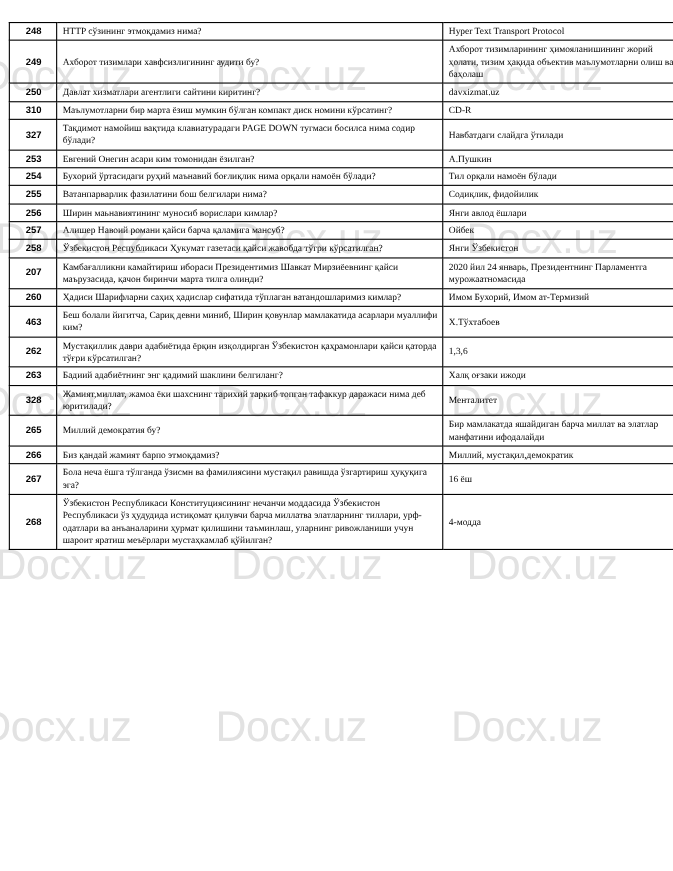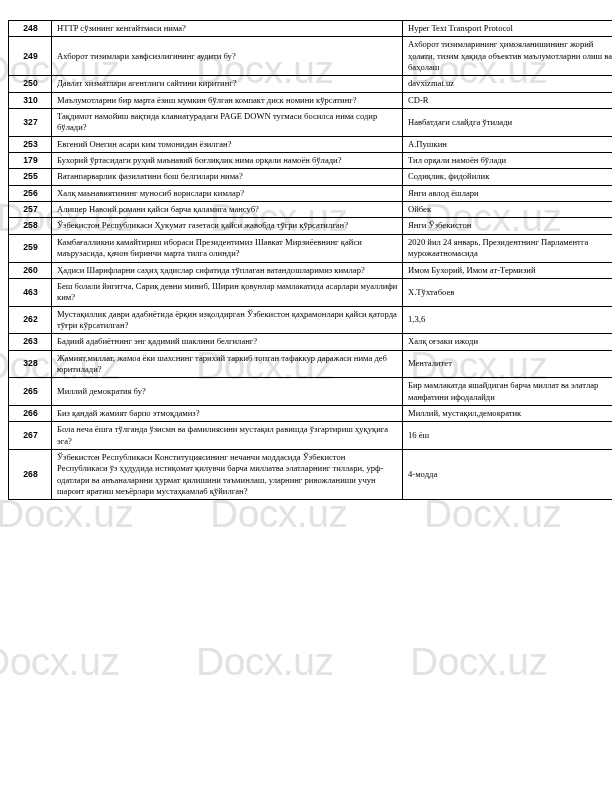--- a/index.html
+++ b/index.html
@@ -95,21 +95,21 @@
     <span class="watermark-text" style="left: -18px; top: 640px; color: rgb(226, 226, 226);">Docx.uz</span>
     <span class="watermark-text" style="left: 196px; top: 640px; color: rgb(226, 226, 226);">Docx.uz</span>
     <span class="watermark-text" style="left: 410px; top: 640px; color: rgb(226, 226, 226);">Docx.uz</span>
   </div>
 
 <div id="qa-table-wrap">
   <table class="qa-table">
     <tbody id="qa-tbody">
         <tr>
           <td class="col-num">248</td>
-          <td class="col-q">HTTP сўзининг кенгайтмаси нима?</td>
+          <td class="col-q">HTTP сўзининг этмоқдамиз нима?</td>
           <td class="col-a">Hyper Text Transport Protocol</td>
         </tr>
         <tr>
           <td class="col-num">249</td>
           <td class="col-q">Ахборот тизимлари хавфсизлигининг аудити бу?</td>
           <td class="col-a">Ахборот тизимларининг ҳимояланишининг жорий ҳолати, тизим ҳақида объектив маълумотларни олиш ва баҳолаш</td>
         </tr>
         <tr>
           <td class="col-num">250</td>
           <td class="col-q">Давлат хизматлари агентлиги сайтини киритинг?</td>
@@ -124,46 +124,46 @@
           <td class="col-num">327</td>
           <td class="col-q">Тақдимот намойиш вақтида клавиатурадаги PAGE DOWN тугмаси босилса нима содир бўлади?</td>
           <td class="col-a">Навбатдаги слайдга ўтилади</td>
         </tr>
         <tr>
           <td class="col-num">253</td>
           <td class="col-q">Евгений Онегин асари ким томонидан ёзилган?</td>
           <td class="col-a">А.Пушкин</td>
         </tr>
         <tr>
-          <td class="col-num">179</td>
+          <td class="col-num">254</td>
           <td class="col-q">Бухорий ўртасидаги руҳий маънавий боғлиқлик нима орқали намоён бўлади?</td>
           <td class="col-a">Тил орқали намоён бўлади</td>
         </tr>
         <tr>
           <td class="col-num">255</td>
           <td class="col-q">Ватанпарварлик фазилатини бош белгилари нима?</td>
           <td class="col-a">Содиқлик, фидойилик</td>
         </tr>
         <tr>
           <td class="col-num">256</td>
-          <td class="col-q">Халқ маьнавиятининг муносиб ворислари кимлар?</td>
+          <td class="col-q">Ширин маьнавиятининг муносиб ворислари кимлар?</td>
           <td class="col-a">Янги авлод ёшлари</td>
         </tr>
         <tr>
           <td class="col-num">257</td>
           <td class="col-q">Алишер Навоий романи қайси барча қаламига мансуб?</td>
           <td class="col-a">Ойбек</td>
         </tr>
         <tr>
           <td class="col-num">258</td>
           <td class="col-q">Ўзбекистон Республикаси Ҳукумат газетаси қайси жавобда тўгри кўрсатилган?</td>
           <td class="col-a">Янги Ўзбекистон</td>
         </tr>
         <tr>
-          <td class="col-num">259</td>
+          <td class="col-num">207</td>
           <td class="col-q">Камбағалликни камайтириш ибораси Президентимиз Шавкат Мирзиёевнинг қайси маърузасида, қачон биринчи марта тилга олинди?</td>
           <td class="col-a">2020 йил 24 январь, Президентнинг Парламентга мурожаатномасида</td>
         </tr>
         <tr>
           <td class="col-num">260</td>
           <td class="col-q">Ҳадиси Шарифларни саҳиҳ ҳадислар сифатида тўплаган ватандошларимиз кимлар?</td>
           <td class="col-a">Имом Бухорий, Имом ат-Термизий</td>
         </tr>
         <tr>
           <td class="col-num">463</td>

